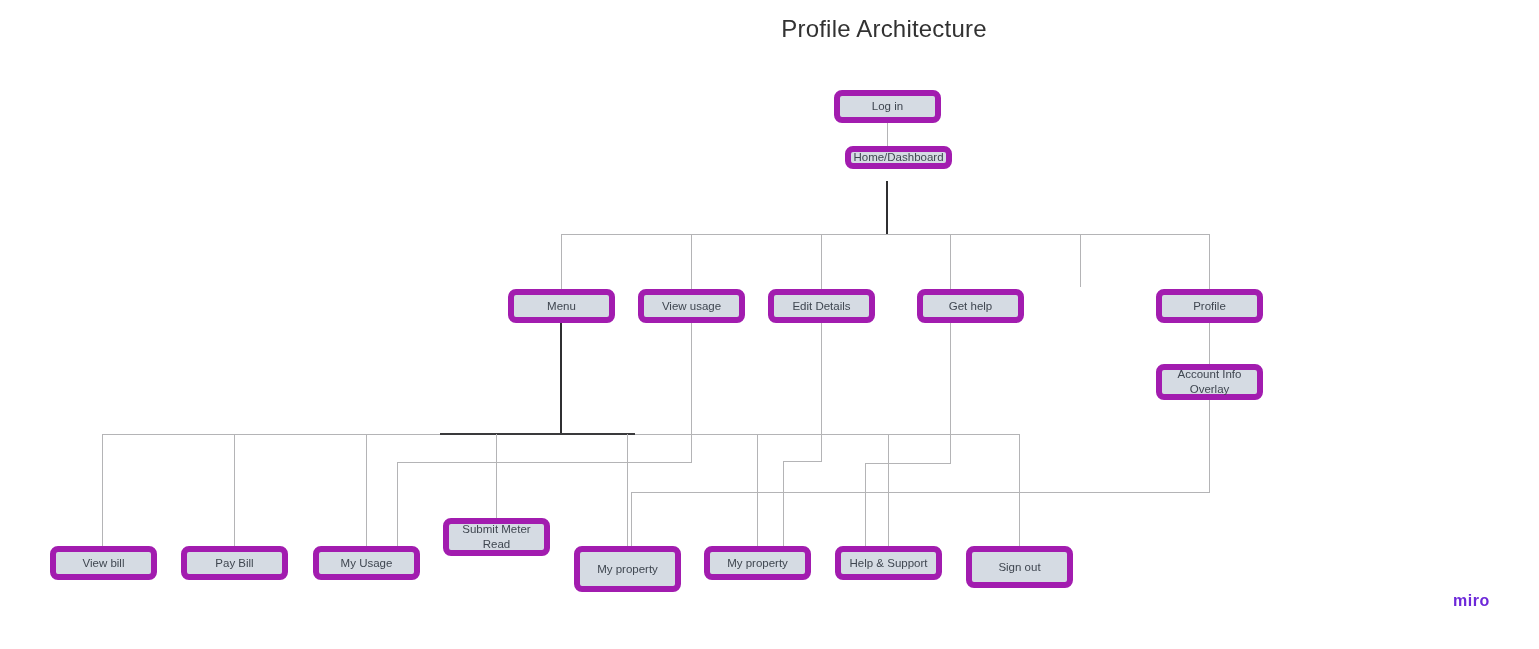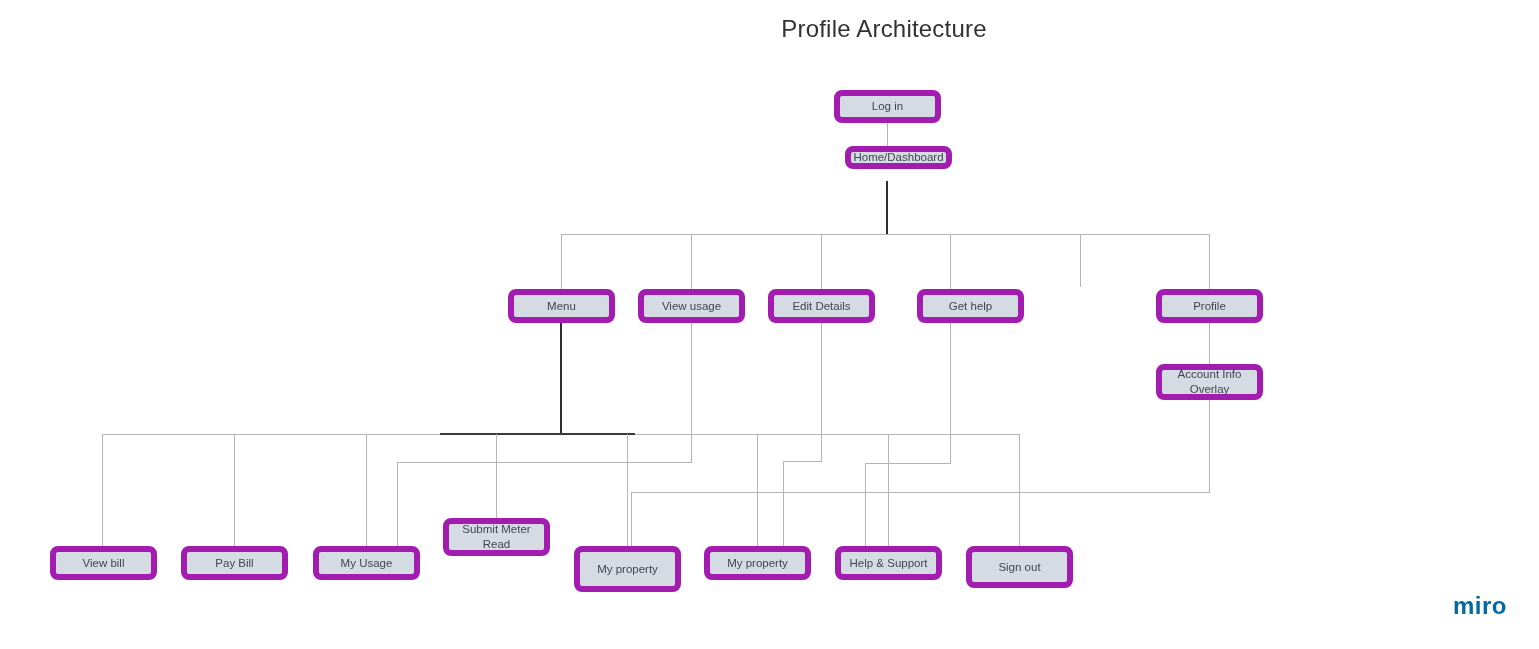--- a/index.html
+++ b/index.html
@@ -53,23 +53,23 @@
     text-align: center;
     font-size: 11.5px;
     line-height: 1.3;
     color: #3f4650;
     padding: 2px 4px;
   }
   .watermark {
     position: absolute;
     top: 592px;
     left: 1453px;
-    font-size: 24px;
+    font-size: 16px;
     font-weight: 700;
-    color: #0369a1;
+    color: #6d28d9;
     letter-spacing: 0.5px;
     z-index: 3;
   }
   polyline.light { fill: none; stroke: #b4b4b6; stroke-width: 1; shape-rendering: crispEdges; }
   polyline.dark  { fill: none; stroke: #2f2f31; stroke-width: 2; shape-rendering: crispEdges; }
   polyline.dark-thin { fill: none; stroke: #3a3a3c; stroke-width: 1.6; shape-rendering: crispEdges; }
 </style>
 </head>
 <body>
 

